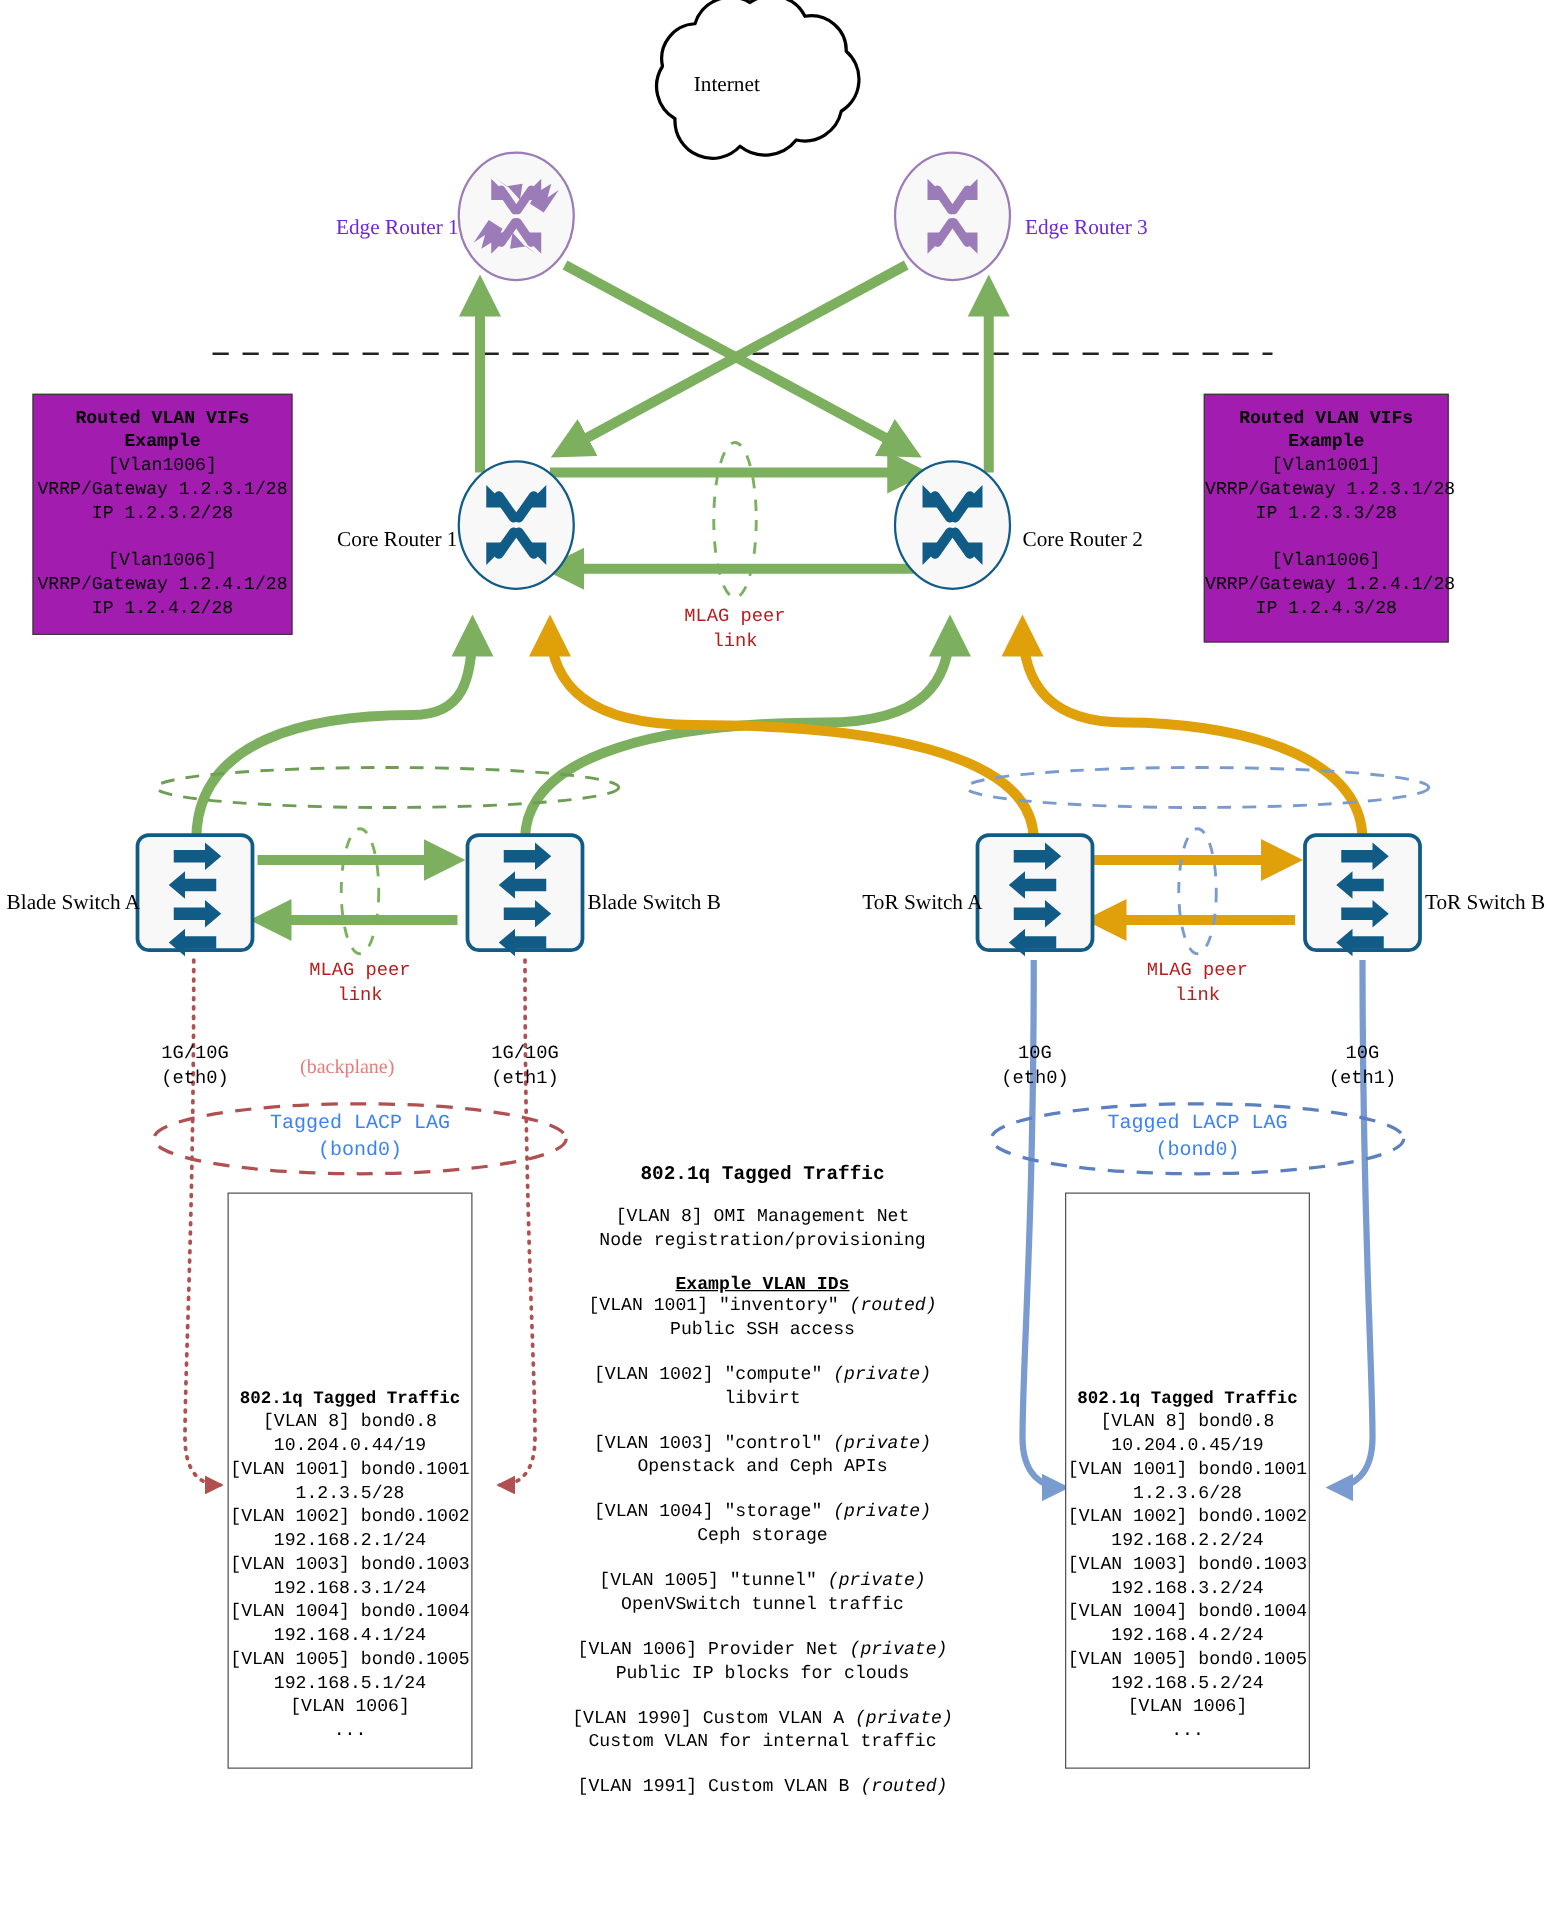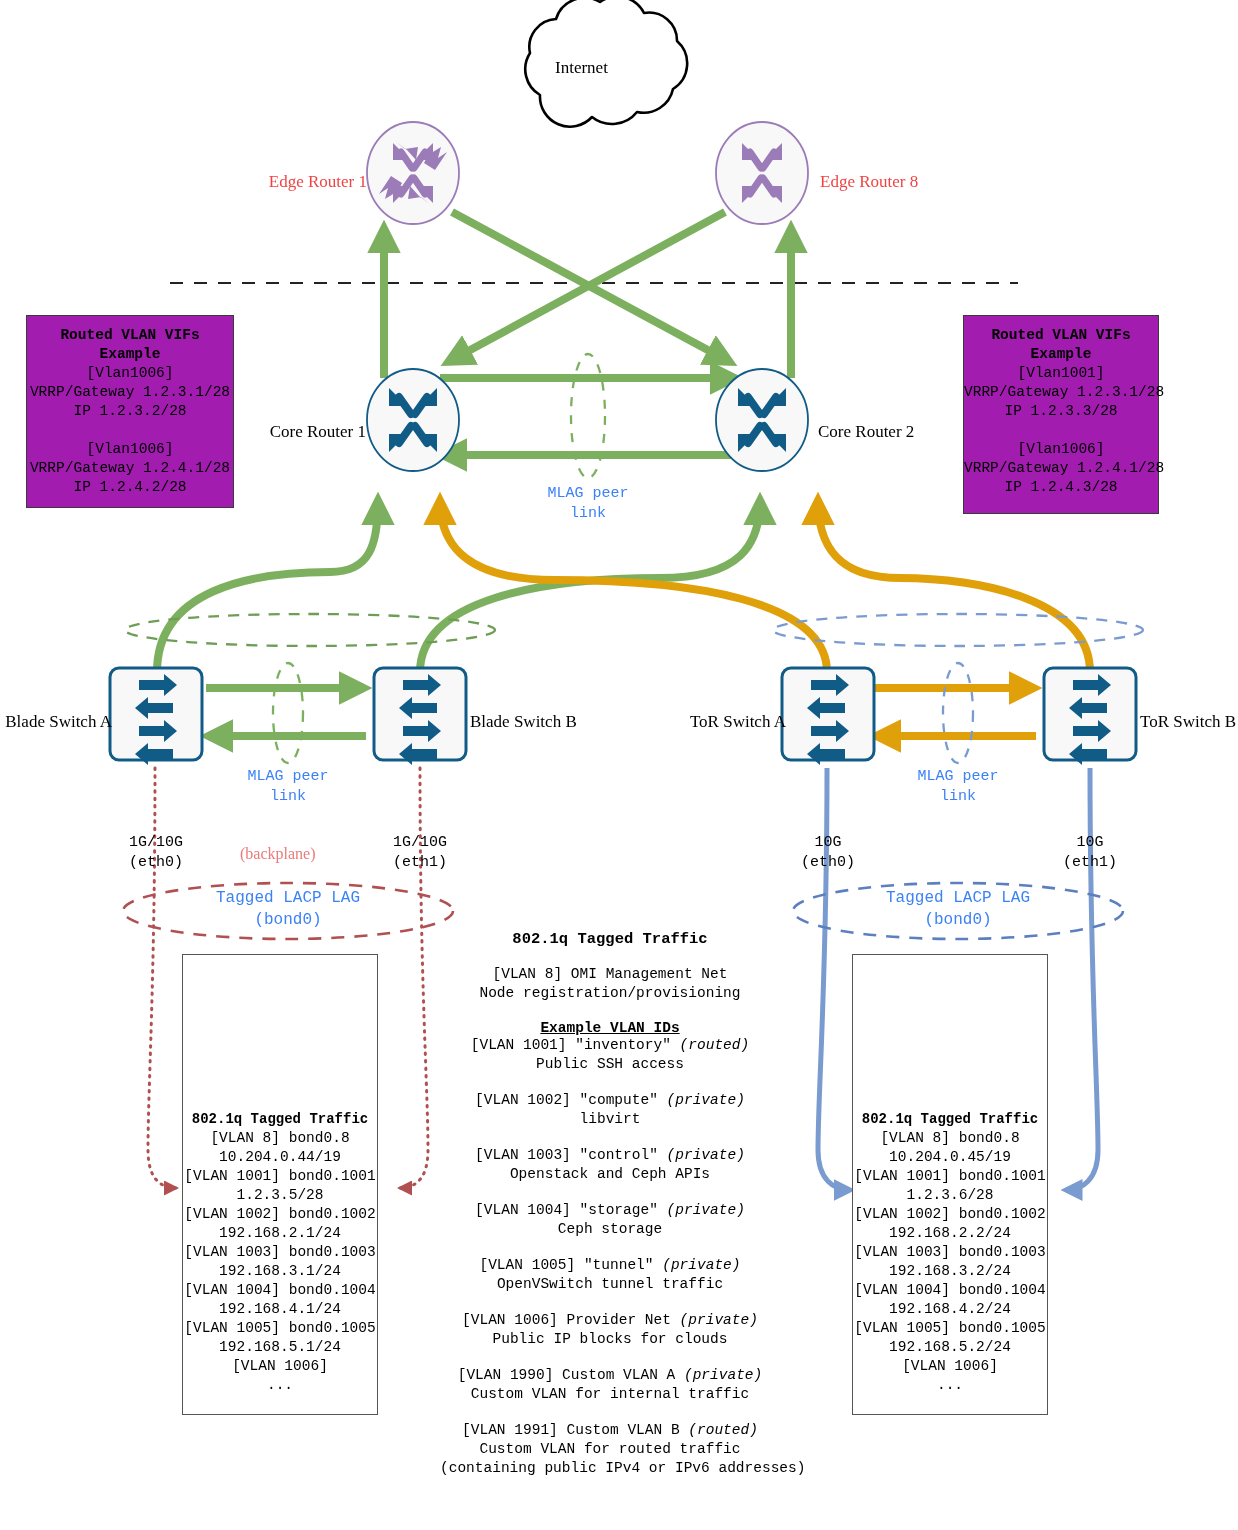--- a/index.html
+++ b/index.html
@@ -25,25 +25,25 @@
   }
   .abs { position: absolute; }
 
   
   .serif-label {
     font-family: "Liberation Serif", serif;
     font-size: 17px;
     color: #000000;
     white-space: nowrap;
   }
-  .serif-label.grey { color: #ef4444; }
+  .serif-label.grey { color: #6d28d9; }
   .mlag {
     font-family: "Liberation Mono", monospace;
     font-size: 15px;
-    color: #3b82f6;
+    color: #b91c1c;
     line-height: 20px;
     text-align: center;
     white-space: pre;
   }
   .backplane {
     font-family: "Liberation Serif", serif;
     font-size: 16px;
     color: #e87b7b;
     white-space: nowrap;
   }
@@ -350,21 +350,21 @@
       <path d="M878,1012 L878,1057 L950,1087 L950,1042 Z" fill="#e3e3e3" stroke="#1a1a1a" stroke-width="4" stroke-linejoin="round"></path>
       <path d="M1032,1012 L1032,1057 L950,1087 L950,1042 Z" fill="#b8b8b8" stroke="#1a1a1a" stroke-width="4" stroke-linejoin="round"></path>
       <line x1="890" y1="1020" x2="938" y2="1048" stroke="#6a6a6a" stroke-width="5" stroke-linecap="round"></line>
       <line x1="1019" y1="1020" x2="961" y2="1050" stroke="#6a6a6a" stroke-width="5" stroke-linecap="round"></line>
     </g>
   </svg>
 
   <div class="abs serif-label" style="left:555px; top:58px;">Internet</div>
 
   <div class="abs serif-label grey lbl-left" style="left:367px; top:182px;">Edge Router 1</div>
-  <div class="abs serif-label grey lbl-right" style="left:820px; top:182px;">Edge Router 8</div>
+  <div class="abs serif-label grey lbl-right" style="left:820px; top:182px;">Edge Router 3</div>
 
   <div class="abs serif-label lbl-left" style="left:366px; top:432px;">Core Router 1</div>
   <div class="abs serif-label lbl-right" style="left:818px; top:432px;">Core Router 2</div>
 
   <div class="abs serif-label lbl-left" style="left:112px; top:722px;">Blade Switch A</div>
   <div class="abs serif-label lbl-right" style="left:470px; top:722px;">Blade Switch B</div>
   <div class="abs serif-label lbl-left" style="left:786px; top:722px;">ToR Switch A</div>
   <div class="abs serif-label lbl-right" style="left:1140px; top:722px;">ToR Switch B</div>
 
   <div class="abs mlag" style="left:508px; top:484px; width:160px;">MLAG peer
@@ -474,18 +474,16 @@
         <div class="ln">[VLAN 1005] "tunnel" <i>(private)</i></div>
         <div class="ln">OpenVSwitch tunnel traffic</div>
         <div class="gap"></div>
         <div class="ln">[VLAN 1006] Provider Net <i>(private)</i></div>
         <div class="ln">Public IP blocks for clouds</div>
         <div class="gap"></div>
         <div class="ln">[VLAN 1990] Custom VLAN A <i>(private)</i></div>
         <div class="ln">Custom VLAN for internal traffic</div>
         <div class="gap"></div>
         <div class="ln">[VLAN 1991] Custom VLAN B <i>(routed)</i></div>
-        <div class="ln">Custom VLAN for routed traffic
-(containing public IPv4 or IPv6 addresses)</div>
       </div>
   </div>
 
 </div>
 
 </body></html>

